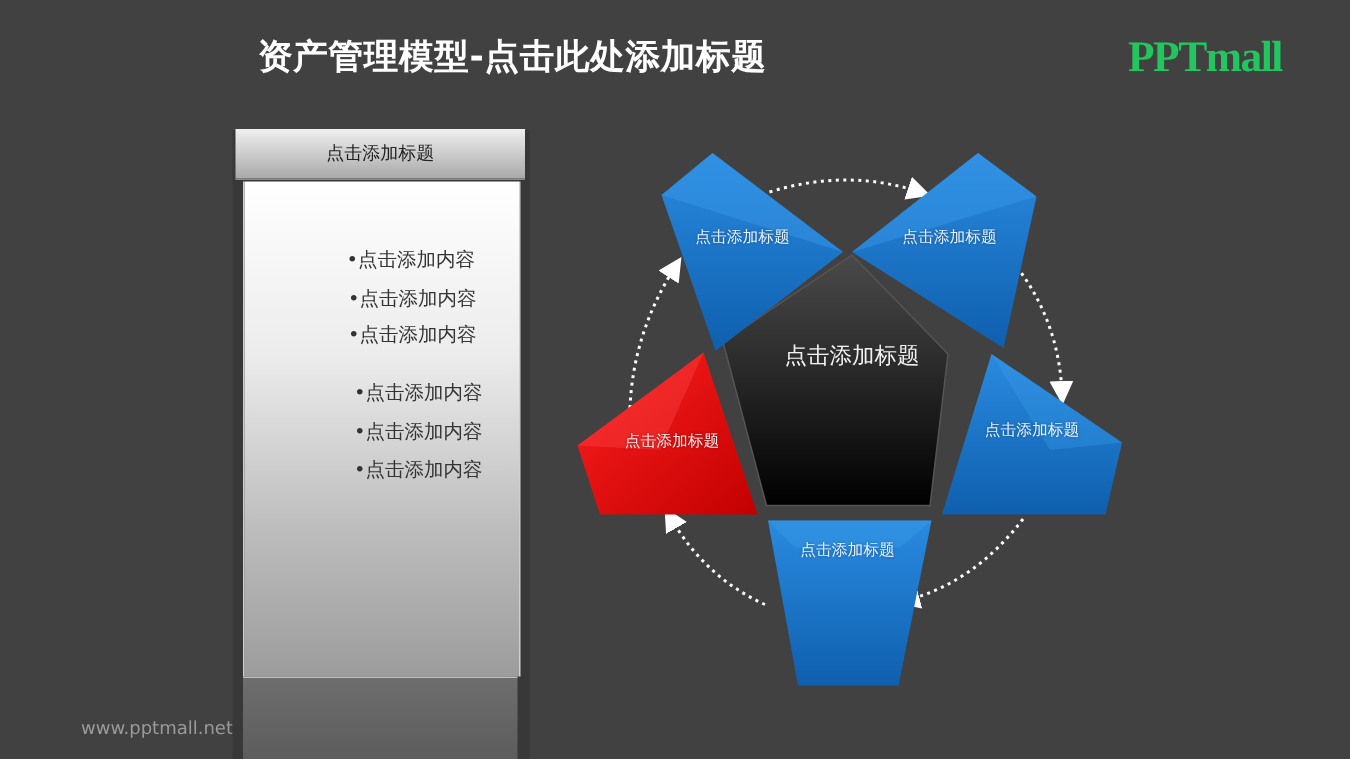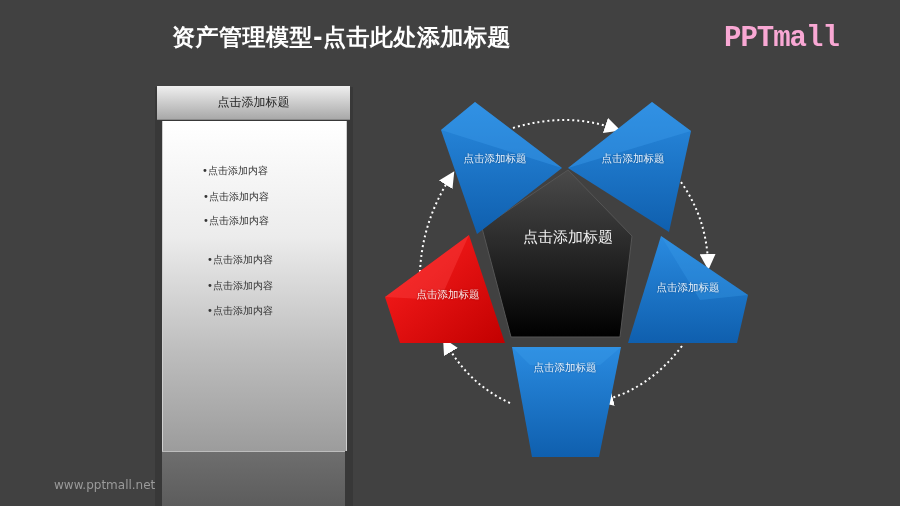--- a/index.html
+++ b/index.html
@@ -1,34 +1,34 @@
 <!DOCTYPE html>
 <html><head>
 <meta charset="utf-8">
 <style>
   html, body { margin:0; padding:0; }
   body { width:900px; height:506px; background:#414141; position:relative; overflow:hidden;
          font-family:"DejaVu Sans","Liberation Sans",sans-serif; }
   .title { position:absolute; left:156px; top:22px; font-size:23px; font-weight:bold; color:#ffffff;
            letter-spacing:0.5px; white-space:nowrap;margin-left:16px; }
-  .logo { position:absolute; left:724px; top:22px; font-size:29px; color:#f9a8d4; font-weight:bold;
-          font-family:Liberation Mono, monospace; letter-spacing:-1px; }
+  .logo { position:absolute; left:752px; top:22px; font-size:29px; color:#22c55e; font-weight:bold;
+          font-family:Liberation Serif, serif; letter-spacing:-1px; }
   .footer-url { position:absolute; left:54px; top:478px; font-size:12px; color:#9a9a9a; }
 
   
   .panel-shadow { position:absolute; left:155px; top:87px; width:198px; height:419px; background:#383838; }
   .panel-header { position:absolute; left:157px; top:86px; width:193px; height:33px;
                   background:linear-gradient(#efefef,#a9a9a9); border-bottom:1px solid #8a8a8a;
                   display:flex; align-items:center; justify-content:center; font-size:12px; color:#222; }
   .panel-body { position:absolute; left:162px; top:121px; width:183px; height:330px;
                 background:linear-gradient(#ffffff 0%, #ececec 35%, #bdbdbd 70%, #9c9c9c 100%);
                 border-left:1px solid #cfcfcf; border-right:1px solid #cfcfcf; }
   .panel-base { position:absolute; left:162px; top:451px; width:183px; height:55px;
                 background:linear-gradient(#6e6e6e,#5c5c5c); border-top:1px solid #bdbdbd; }
-  .bullet { position:absolute; font-size:10px; color:#333; white-space:nowrap; }
+  .bullet { position:absolute; font-size:13px; color:#333; white-space:nowrap;margin-left:29px; }
 
   svg.diagram { position:absolute; left:0; top:0; }
   .shape-label { position:absolute; color:#e8f3ff; font-size:10.5px; text-align:center; line-height:16px;
                  text-shadow:0 0 2px rgba(0,0,0,0.35); }
   .center-label { position:absolute; left:500px; top:228px; width:136px; text-align:center;
                   color:#f2f2f2; font-size:15px; }
 </style>
 </head>
 <body>
 

